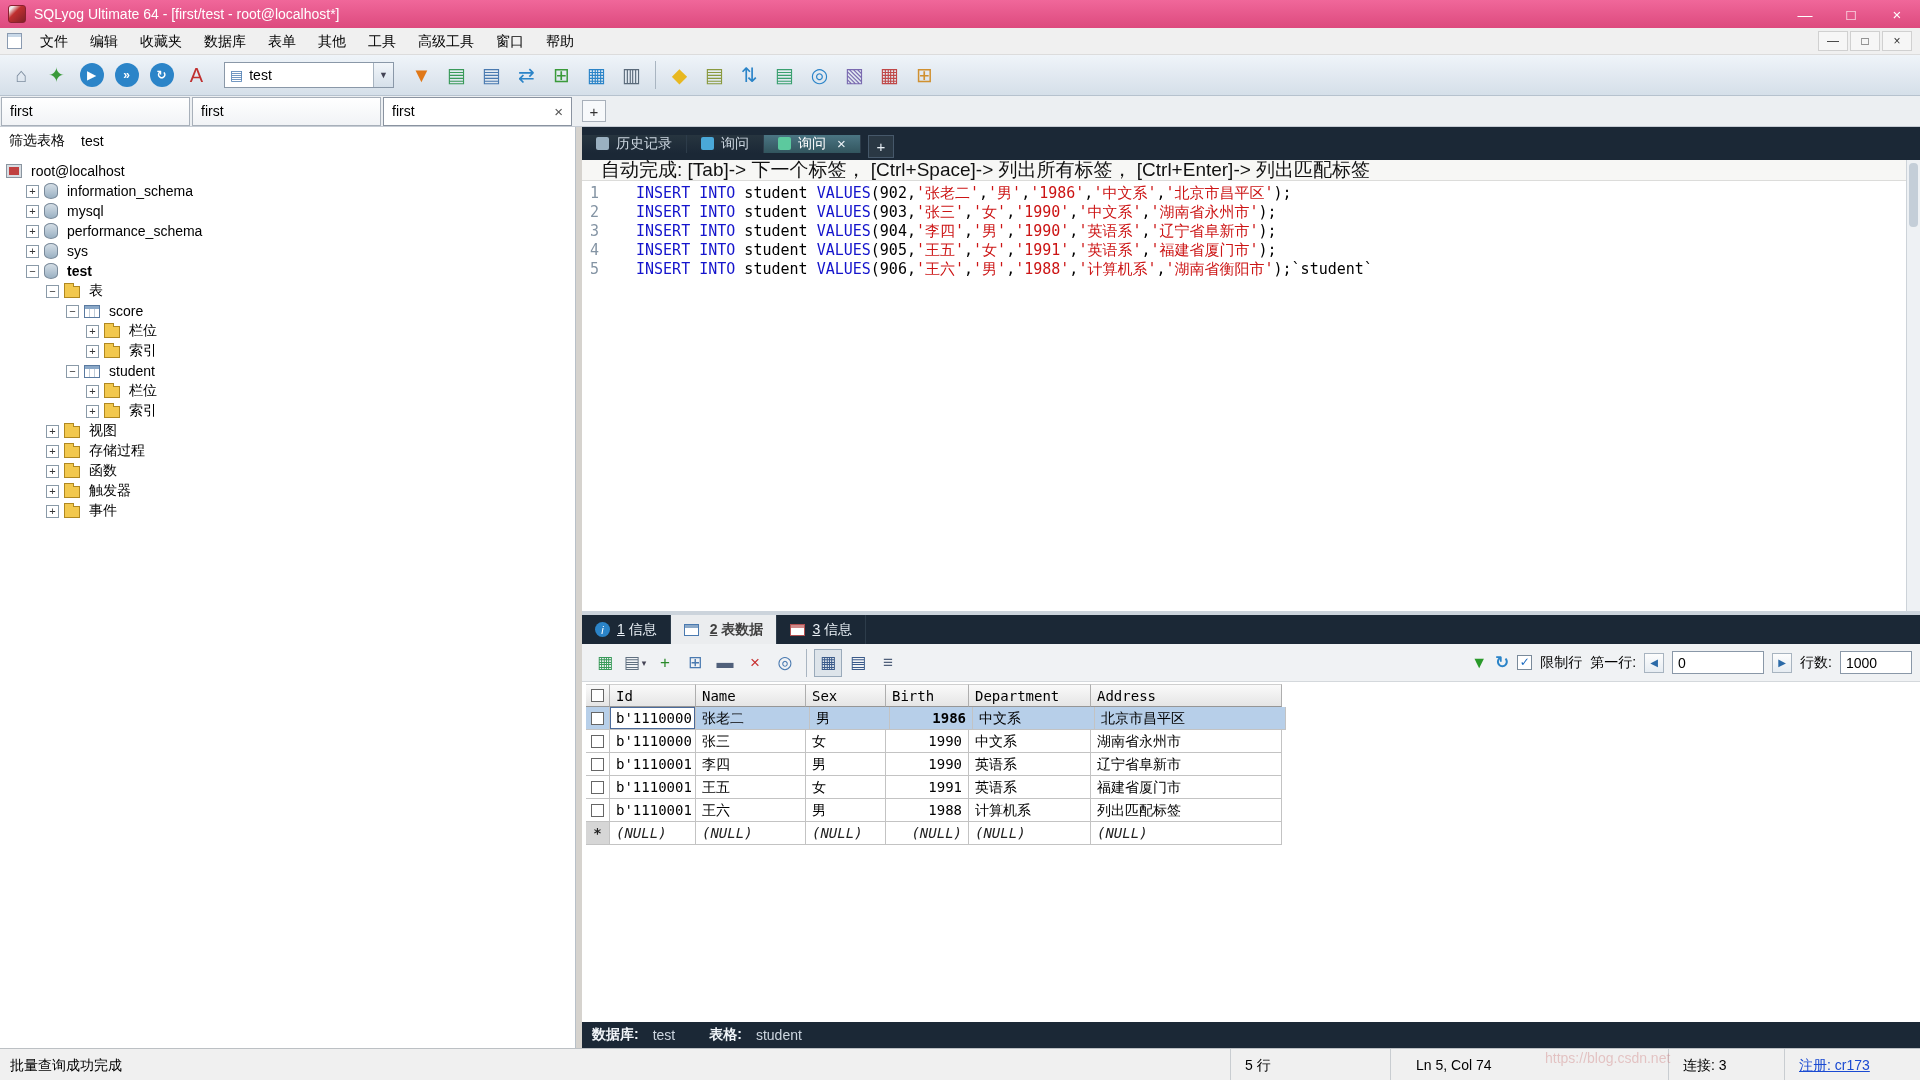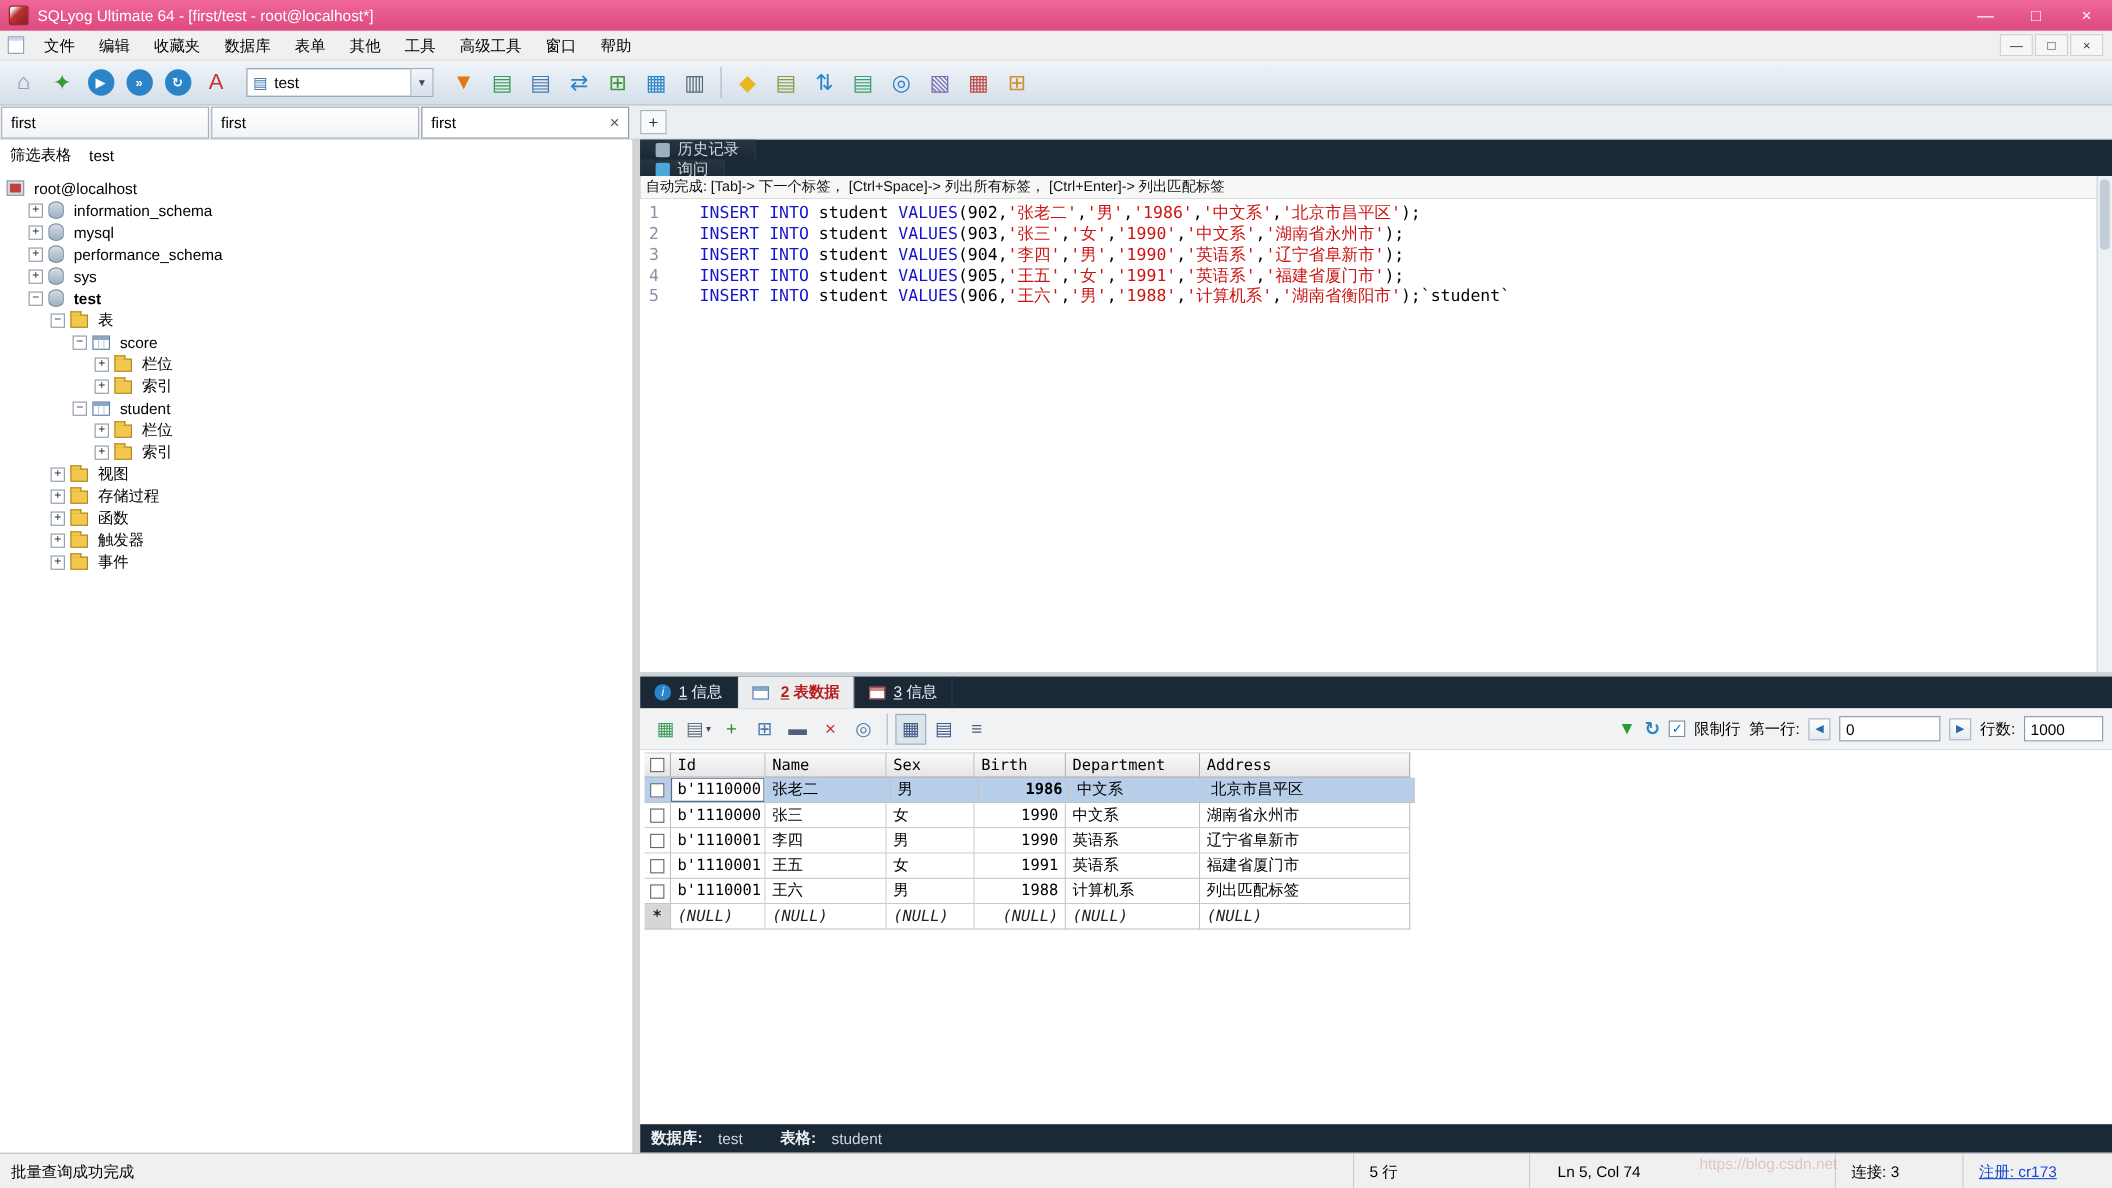--- a/index.html
+++ b/index.html
@@ -59,45 +59,45 @@
 .ticon.folder::before{content:"";position:absolute;left:-1px;top:-4px;width:8px;height:3px;background:#f2c84e;border:1px solid #b08820;border-bottom:none;}
 .ticon.table{width:16px;height:13px;border:1px solid #5a7aa0;background:linear-gradient(#8aa8c8 0 3px,#fff 3px),#fff;}
 .ticon.table::after{content:"";position:absolute;left:4px;top:3px;bottom:0;width:1px;background:#c0ccd8;box-shadow:5px 0 0 #c0ccd8;}
 .tlabel{padding:0 3px;}
 
 
 .vsplit{position:absolute;left:577px;top:127px;width:5px;height:921px;background:#d6d3ce;}
 
 
 .rightpanel{position:absolute;left:582px;top:127px;width:1338px;height:921px;background:#fff;}
-.qtabs{position:absolute;left:0;top:0;width:1338px;height:33px;background:#1b2836;display:flex;align-items:flex-start;flex-direction:column;}
+.qtabs{position:absolute;left:0;top:0;width:1338px;height:33px;background:#1b2836;display:flex;align-items:center;}
 .qtab{display:flex;align-items:center;gap:7px;padding:0 14px;color:#ccd6e0;font-size:14px;border-right:1px solid #2d3c4a;background:linear-gradient(#27353f,#1b2836);}
 .qtab.active{background:linear-gradient(#4b7583,#32555e);color:#fff;}
 .qicon{width:13px;height:13px;border-radius:2px;flex:none;}
 .qicon.history-icon{background:#9ab0c0;}
 .qicon.query-icon{background:#4aa8d8;}
 .qtab.active .qicon.query-icon{background:#5cc99e;}
 .qclose{margin-left:4px;font-size:15px;color:#eef4f8;}
 .qtab-add{width:26px;height:23px;margin:5px 0 0 7px;background:#2a3844;border:1px solid #46586a;color:#e8f0f6;display:flex;align-items:center;justify-content:center;font-size:15px;}
-.hint{position:absolute;left:0;top:33px;width:1324px;height:21px;background:#f7f7f5;border-bottom:1px solid #dcdcda;font-size:13px;line-height:20px;padding-left:5px;color:#111;}
+.hint{position:absolute;left:0;top:33px;width:1324px;height:21px;background:#f7f7f5;border-bottom:1px solid #dcdcda;font-size:19px;line-height:20px;padding-left:19px;color:#111;}
 .editor{position:absolute;left:0;top:54px;width:1324px;height:430px;background:#fff;font-family:"DejaVu Sans Mono",monospace;font-size:15px;padding-top:3px;overflow:hidden;}
 .eline{height:19px;line-height:19px;white-space:pre;}
 .enum{display:inline-block;width:32px;padding-left:8px;color:#8494a4;}
 .ecode{padding-left:22px;}
 .tok-k{color:#1414cc;}
 .tok-s{color:#cc1414;}
 .tok-p{color:#000;}
 .vscroll{position:absolute;right:0;top:33px;width:14px;height:451px;background:#eef1f4;border-left:1px solid #cdd3d9;}
 .vscroll::after{content:"";position:absolute;left:2px;right:2px;top:3px;height:64px;background:#c4ced8;border-radius:4px;}
 .hsplit{position:absolute;left:0;top:484px;width:1338px;height:4px;background:#ccd4dc;}
 
 
 .btabs{position:absolute;left:0;top:488px;width:1338px;height:29px;background:#1b2836;display:flex;align-items:stretch;}
 .btab{display:flex;align-items:center;gap:7px;padding:0 13px;color:#eaf0f6;font-size:14px;border-right:1px solid #2d3c4a;}
-.btab.active{background:#ebedef;color:#b91c1c;font-weight:bold;gap:11px;}
+.btab.active{background:#ebedef;color:#404040;font-weight:bold;gap:11px;}
 .u{text-decoration:underline;}
 .bicon{flex:none;}
 .bicon.info-icon{width:15px;height:15px;border-radius:50%;background:#2b84c8;color:#fff;font-size:11px;font-style:italic;display:flex;align-items:center;justify-content:center;}
 .bicon.table-icon{width:15px;height:12px;border:1px solid #4a7ab0;background:linear-gradient(#8aa8c8 0 3px,#fff 3px);}
 .bicon.table-info-icon{width:15px;height:12px;border:1px solid #b05050;background:linear-gradient(#d08888 0 3px,#fff 3px);}
 
 
 .rtoolbar{position:absolute;left:0;top:517px;width:1338px;height:38px;background:#f0f2f4;border-bottom:1px solid #d4d8dc;display:flex;align-items:center;padding:0 8px;}
 #rt-icons{display:flex;align-items:center;}
 .rt-btn{height:28px;min-width:28px;display:flex;align-items:center;justify-content:center;margin:0 1px;padding:0 2px;}

